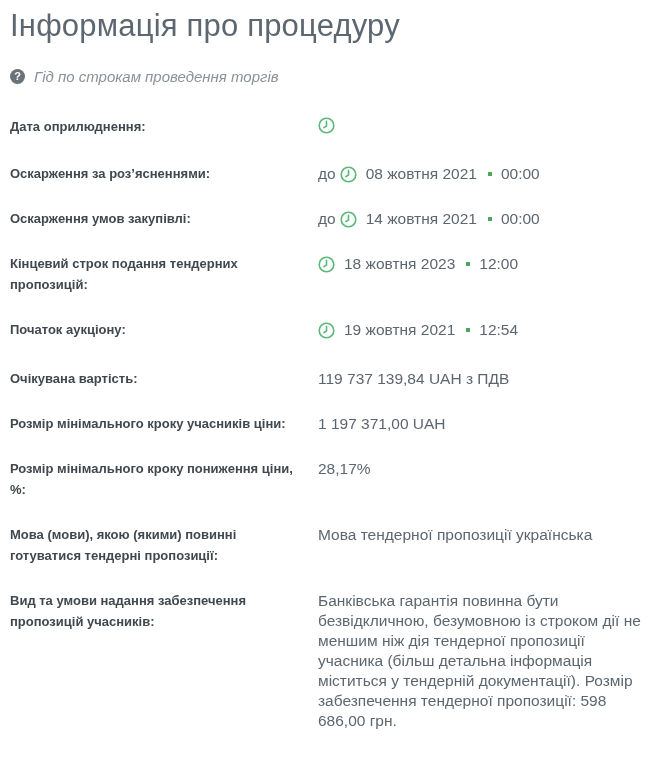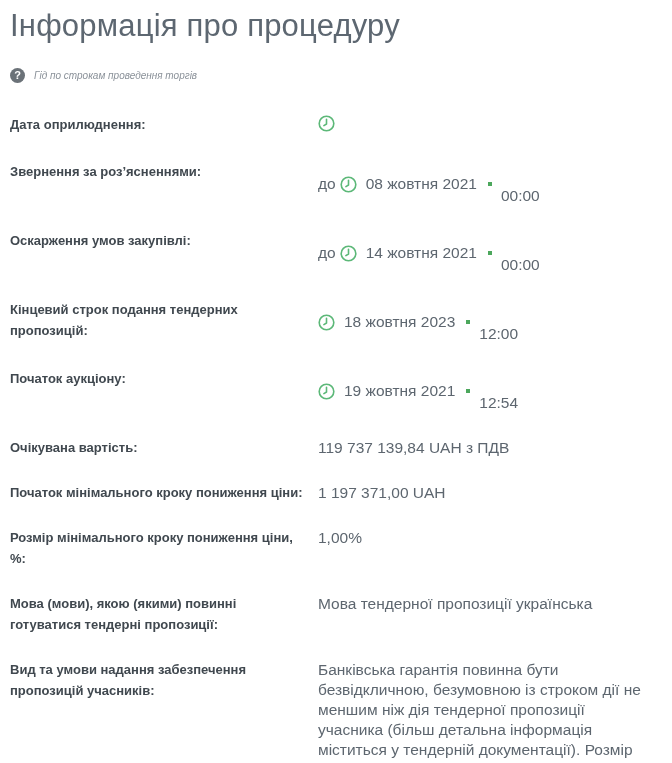--- a/index.html
+++ b/index.html
@@ -26,21 +26,21 @@
   .guide{
     margin-top:22px;display:flex;align-items:center;gap:9px;
     text-decoration:none;cursor:pointer;width:max-content;
   }
   .q-icon{
     width:15px;height:15px;border-radius:50%;background:var(--icon-bg);
     color:#fff;font-size:11px;font-weight:bold;line-height:15px;
     text-align:center;flex:none;font-style:normal;
   }
   .guide-text{
-    font-size:10px;font-style:italic;color:var(--muted-color);
+    font-size:15px;font-style:italic;color:var(--muted-color);
   }
   .rows{margin-top:31px;}
   .row{display:flex;align-items:flex-start;margin-bottom:24px;}
   .label{
     flex:none;width:300px;
     font-size:13px;font-weight:bold;line-height:21px;
     color:var(--label-color);
   }
   .value{
     flex:1 1 auto;margin-left:8px;max-width:330px;
@@ -48,21 +48,21 @@
     padding-top:1px;
   }
   .date-group{display:inline-flex;align-items:center;flex-wrap:wrap;}
   .prefix{margin-right:4px;text-align:center;}
   .clock{width:17px;height:17px;flex:none;display:inline-block;margin-right:9px;}
   .clock svg{display:block;width:100%;height:100%;}
   .dot{
     width:4px;height:4px;background:var(--green-dark);
     display:inline-block;margin:0 9px 0 11px;flex:none;
   }
-  .time{color:var(--value-color);margin-top:24px;}
+  .time{color:var(--value-color);}
 </style>
 </head>
 <body>
 
 <div class="container">
 
   <h1 class="page-title">Інформація про процедуру</h1>
 
   <a class="guide">
     <span class="q-icon">?</span>
@@ -81,21 +81,21 @@
             <path d="M8.5 4.2 L8.5 9 L5.9 10.6" fill="none" stroke="#5cb878" stroke-width="1.6" stroke-linecap="round" stroke-linejoin="round"></path>
           </svg>
         </span>
 
       </span>
       
     </div>
   </div>
 
   <div class="row">
-    <div class="label">Звернення за роз’ясненнями:</div>
+    <div class="label">Оскарження за роз’ясненнями:</div>
     <div class="value">
       <span class="date-group">
         <span class="prefix">до</span>
         <span class="clock">
           <svg viewBox="0 0 17 17" aria-hidden="true">
             <circle cx="8.5" cy="8.5" r="7.3" fill="none" stroke="#5cb878" stroke-width="1.6"></circle>
             <path d="M8.5 4.2 L8.5 9 L5.9 10.6" fill="none" stroke="#5cb878" stroke-width="1.6" stroke-linecap="round" stroke-linejoin="round"></path>
           </svg>
         </span>
         <span class="date">08 жовтня 2021</span>
@@ -165,32 +165,32 @@
 
   <div class="row">
     <div class="label">Очікувана вартість:</div>
     <div class="value">
       
       <span class="text-value">119 737 139,84 UAH з ПДВ</span>
     </div>
   </div>
 
   <div class="row">
-    <div class="label">Початок мінімального кроку пониження ціни:</div>
+    <div class="label">Розмір мінімального кроку учасників ціни:</div>
     <div class="value">
       
       <span class="text-value">1 197 371,00 UAH</span>
     </div>
   </div>
 
   <div class="row">
     <div class="label">Розмір мінімального кроку пониження ціни, %:</div>
     <div class="value">
       
-      <span class="text-value">1,00%</span>
+      <span class="text-value">28,17%</span>
     </div>
   </div>
 
   <div class="row">
     <div class="label">Мова (мови), якою (якими) повинні готуватися тендерні пропозиції:</div>
     <div class="value">
       
       <span class="text-value">Мова тендерної пропозиції українська</span>
     </div>
   </div>

